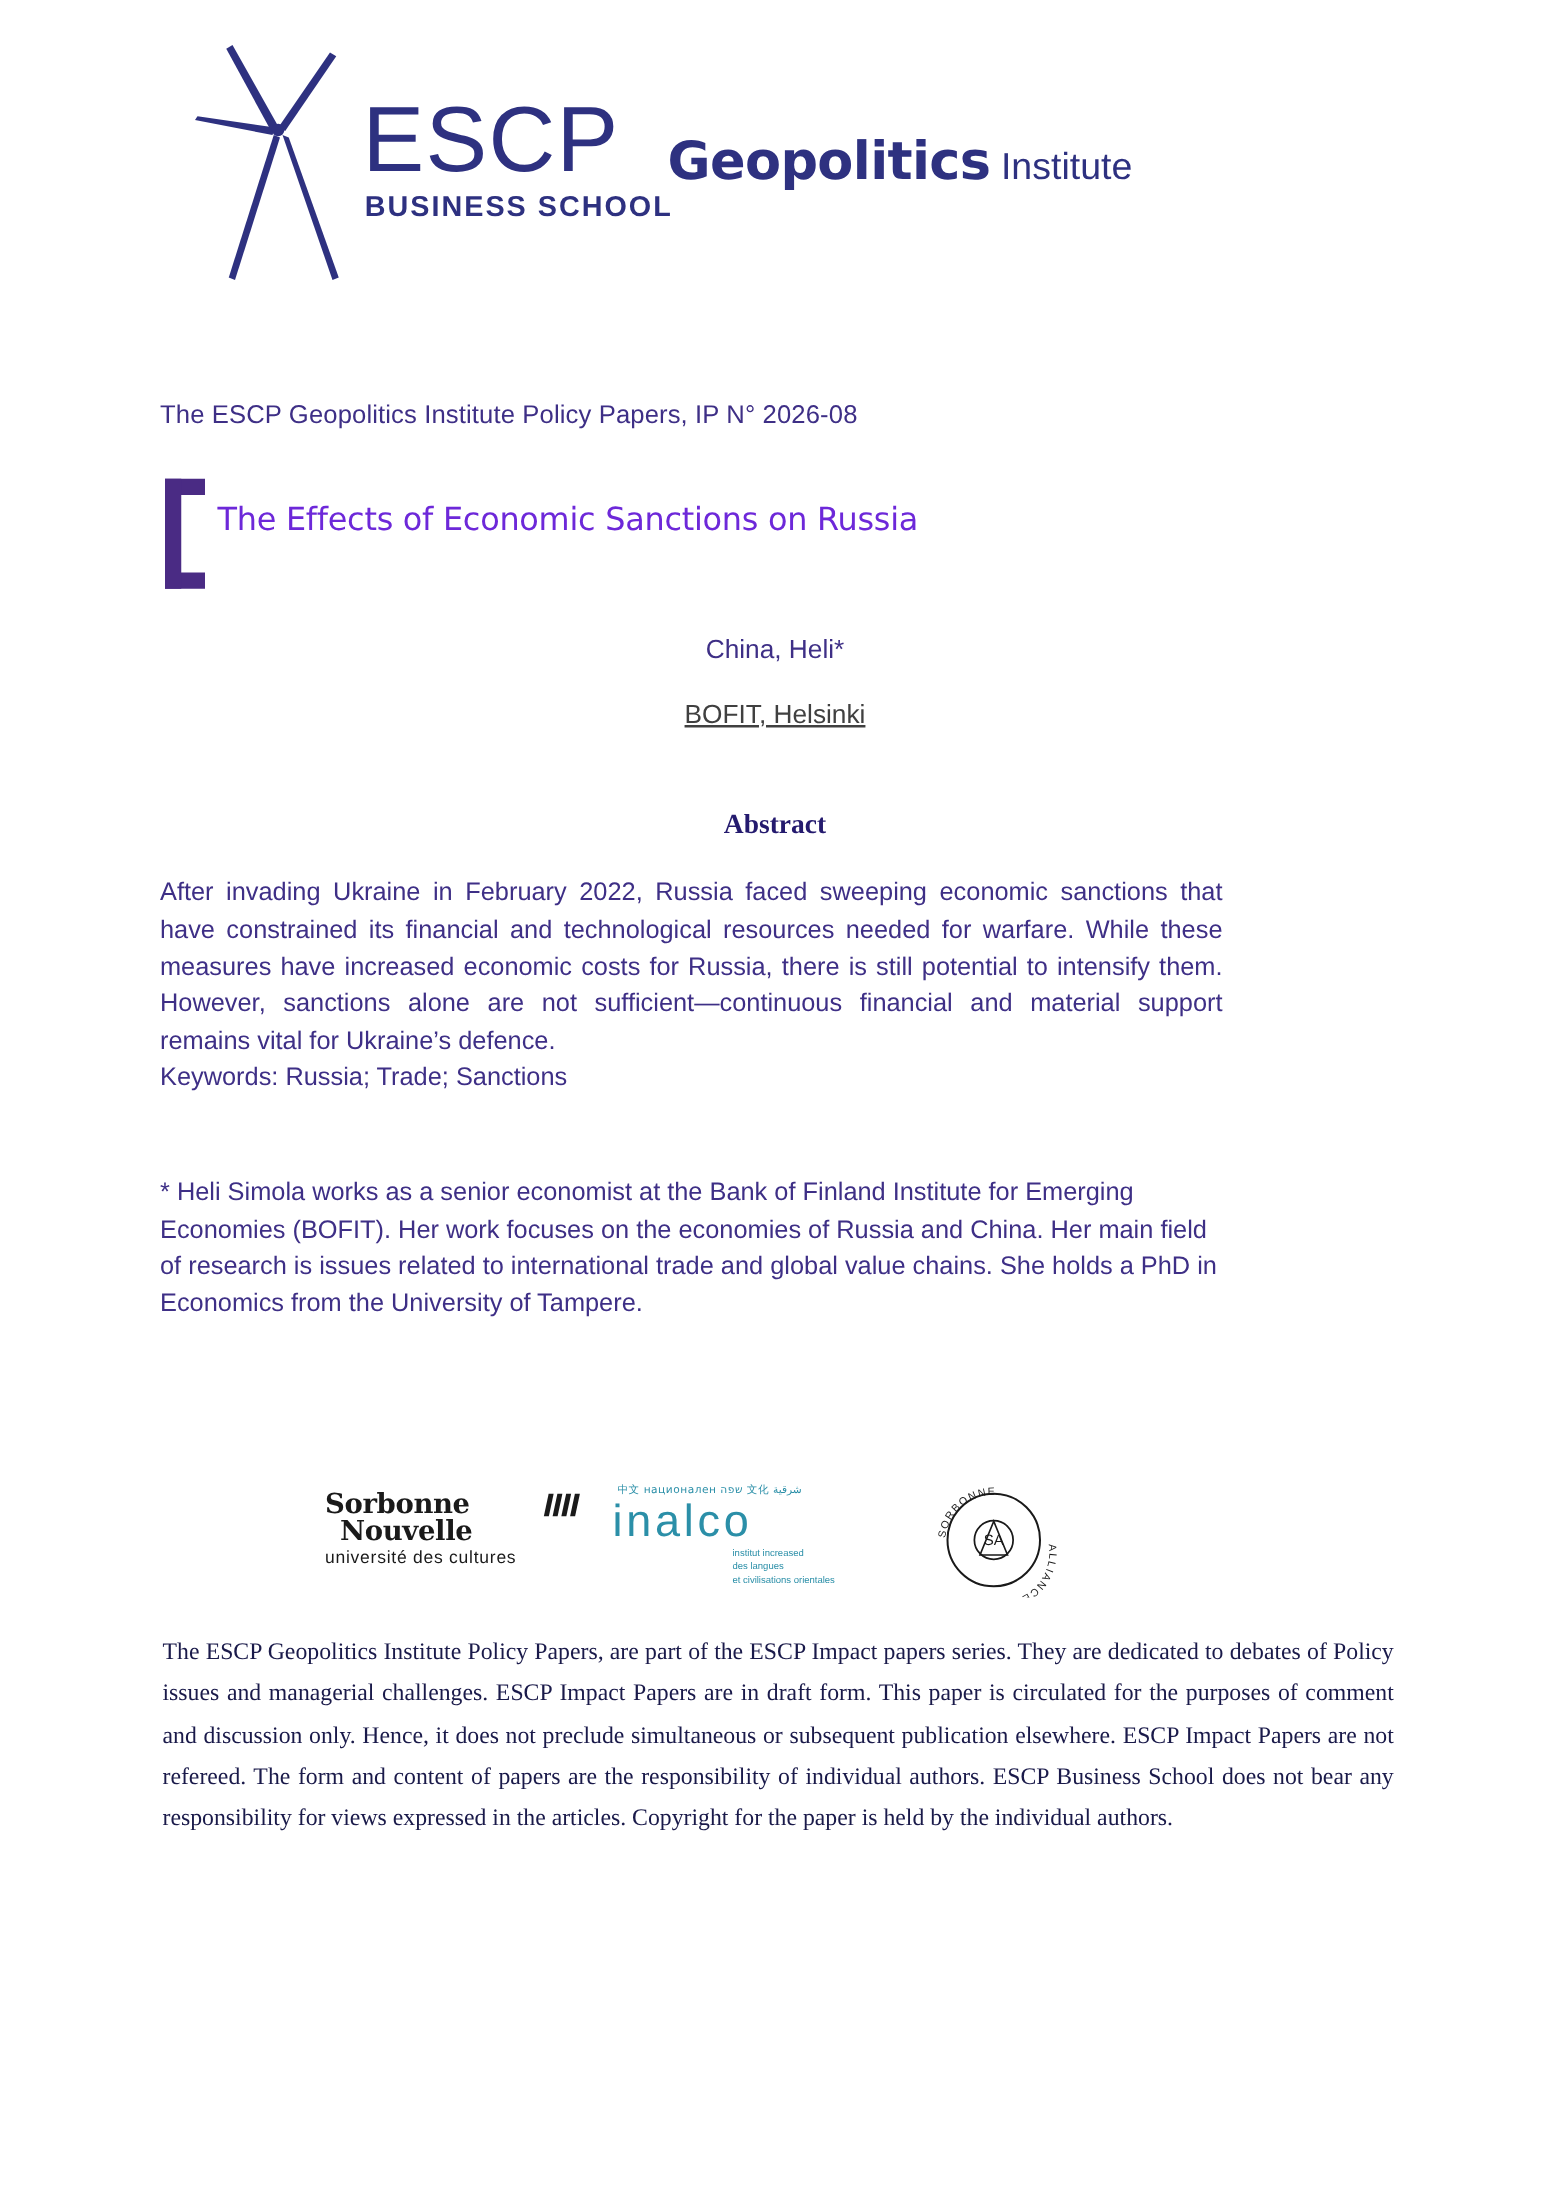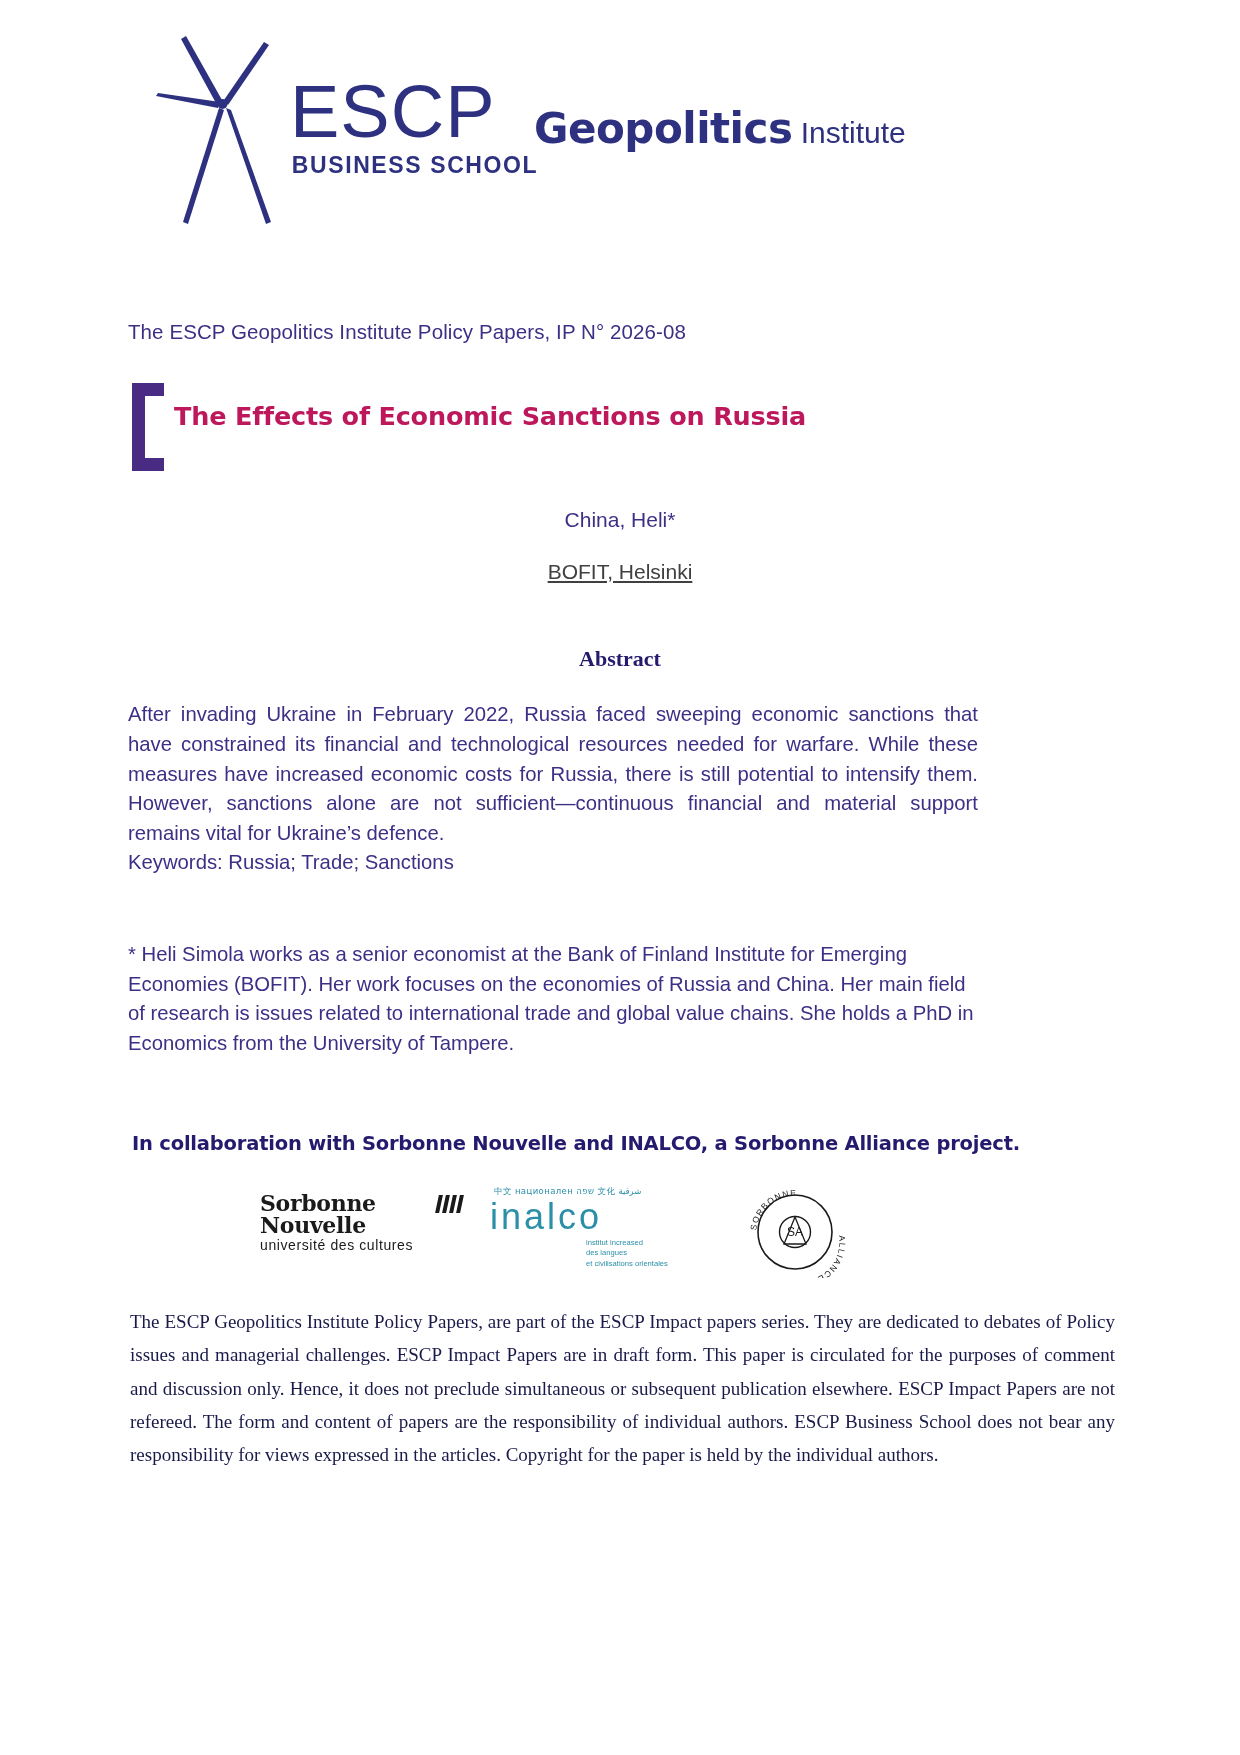--- a/index.html
+++ b/index.html
@@ -109,22 +109,22 @@
     border-top: 13px solid #4a2b84;
     border-bottom: 13px solid #4a2b84;
     box-sizing: border-box;
   }
   .paper-title {
     position: absolute;
     left: 46px;
     top: 18px;
     font-family: "DejaVu Sans", sans-serif;
     font-size: 25.5px;
-    font-weight: bold;
-    color: #be185d;
+    font-weight: normal;
+    color: #6d28d9;
     letter-spacing: -0.2px;
   }
 
   
   .author-block {
     position: absolute;
     left: 0;
     top: 508px;
     width: 1240px;
     text-align: center;
@@ -217,20 +217,21 @@
     line-height: 1.0;
     letter-spacing: -0.3px;
   }
   .sn-name2 {
     font-family: "DejaVu Serif", serif;
     font-size: 22px;
     font-weight: bold;
     color: #1a1a1a;
     line-height: 1.05;
     letter-spacing: -0.3px;
+    margin-left: 12px;
   }
   .sn-sub {
     font-family: "Liberation Sans", sans-serif;
     font-size: 14px;
     color: #1a1a1a;
     letter-spacing: 0.6px;
     margin-top: 0;
   }
   .sn-bars {
     position: absolute;
@@ -331,21 +332,20 @@
     <div class="author-name">China, Heli*</div>
     <div class="author-affil">BOFIT, Helsinki</div>
   </div>
 
   <div class="abstract-heading">Abstract</div>
   <div class="abstract-body">After invading Ukraine in February 2022, Russia faced sweeping economic sanctions that have constrained its financial and technological resources needed for warfare. While these measures have increased economic costs for Russia, there is still potential to intensify them. However, sanctions alone are not sufficient—continuous financial and material support remains vital for Ukraine’s defence.</div>
   <div class="keywords">Keywords:  Russia; Trade; Sanctions</div>
 
   <div class="bio-note"> * Heli Simola works as a senior economist at the Bank of Finland Institute for Emerging Economies (BOFIT). Her work focuses on the economies of Russia and China. Her main field of research is issues related to international trade and global value chains. She holds a PhD in Economics from the University of Tampere.</div>
 
-  <div class="collab-line">In collaboration with Sorbonne Nouvelle and INALCO, a Sorbonne Alliance project.</div>
 
   <div class="partners">
 
     <div class="partner p-sorbonne">
       <div class="sn-name1">Sorbonne</div>
       <div class="sn-name2">Nouvelle</div>
       <div class="sn-sub">université des cultures</div>
       <div class="sn-bars">
         <span style="left:0px"></span>
           <span style="left:7px"></span>

